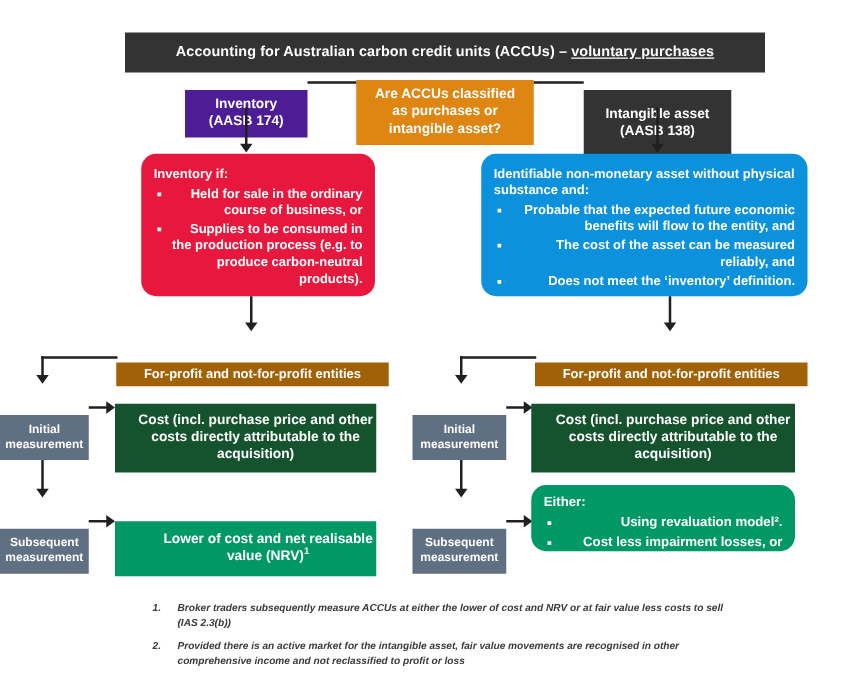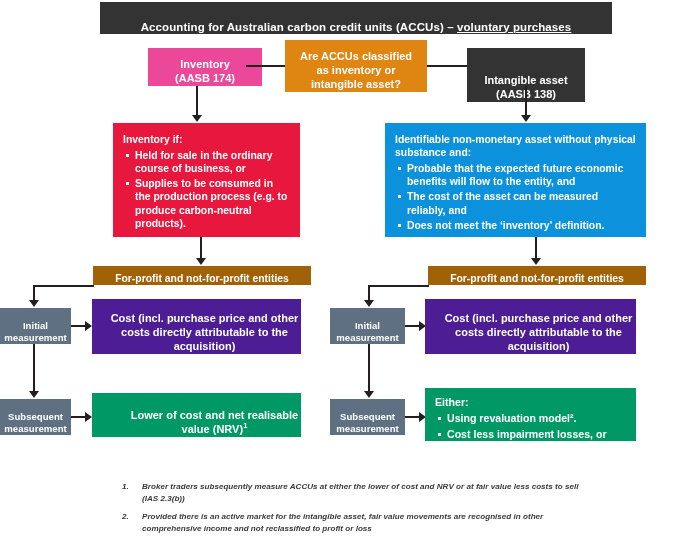--- a/index.html
+++ b/index.html
@@ -26,44 +26,46 @@
   
   .box {
     position: absolute;
     box-sizing: border-box;
     color: #ffffff;
     font-weight: bold;
     line-height: 1.26;
   }
   .box.center {
     display: flex;
-    align-items: flex-end;
+    align-items: center;
     justify-content: center;
     text-align: center;
+    margin-top: 24px;
   }
   .box.left {
     display: block;
     text-align: left;
+    border-radius: 12px;
   }
 
   
   #header-bar {
     left: 100px; top: 2px;
     width: 512px; height: 32px;
     background: #333333;
     font-size: 11.5px;
     letter-spacing: .1px;
   }
   #header-bar .u { text-decoration: underline; }
 
   
   #inventory-box {
     left: 148px; top: 48px;
-    width: 114px; height: 38px;
-    background: #ec4899;
+    width: 98px; height: 38px;
+    background: #4c1d95;
     font-size: 11px;
   }
   #question-box {
     left: 285px; top: 40px;
     width: 142px; height: 52px;
     background: #DE8512;
     font-size: 11px;
   }
   #intangible-box {
     left: 467px; top: 48px;
@@ -90,20 +92,21 @@
   .crit-lead { margin: 0 0 3px 0; }
   ul.crit {
     margin: 0;
     padding: 0 0 0 12px;
     list-style: none;
   }
   ul.crit li {
     position: relative;
     margin: 0 0 2px 0;
     padding-left: 0;
+    text-align: right;
   }
   ul.crit li:before {
     content: "";
     position: absolute;
     left: -9px;
     top: 5px;
     width: 3px;
     height: 3px;
     background: #ffffff;
   }
@@ -124,21 +127,21 @@
     height: 36px;
     font-weight: bold;
   }
   #initial-left     { left: 0px;   top: 308px; width: 71px; }
   #subsequent-left  { left: 0px;   top: 399px; width: 71px; }
   #initial-right    { left: 330px; top: 308px; width: 75px; }
   #subsequent-right { left: 330px; top: 399px; width: 75px; }
 
   
   .cost-box {
-    background: #4c1d95;
+    background: #14532d;
     font-size: 11px;
     padding-left: 16px;
   }
   #cost-left  { left: 92px;  top: 299px; width: 209px; height: 55px; }
   #cost-right { left: 425px; top: 299px; width: 211px; height: 55px; }
 
   .green-box { background: #009966; font-size: 11px; }
   #nrv-left   { left: 92px;  top: 393px; width: 209px; height: 44px; padding-left: 36px; }
   #either-right {
     left: 425px; top: 388px; width: 211px; height: 53px;
@@ -206,21 +209,21 @@
   <div class="box center" id="inventory-box">
     <span>
       <span>Inventory</span><br>
       <span>(AASB 174)</span>
     </span>
   </div>
 
   <div class="box center" id="question-box">
     <span>
       <span>Are ACCUs classified</span><br>
-      <span>as inventory or</span><br>
+      <span>as purchases or</span><br>
       <span>intangible asset?</span>
     </span>
   </div>
 
   <div class="box center" id="intangible-box">
     <span>
       <span>Intangible asset</span><br>
       <span>(AASB 138)</span>
     </span>
   </div>

